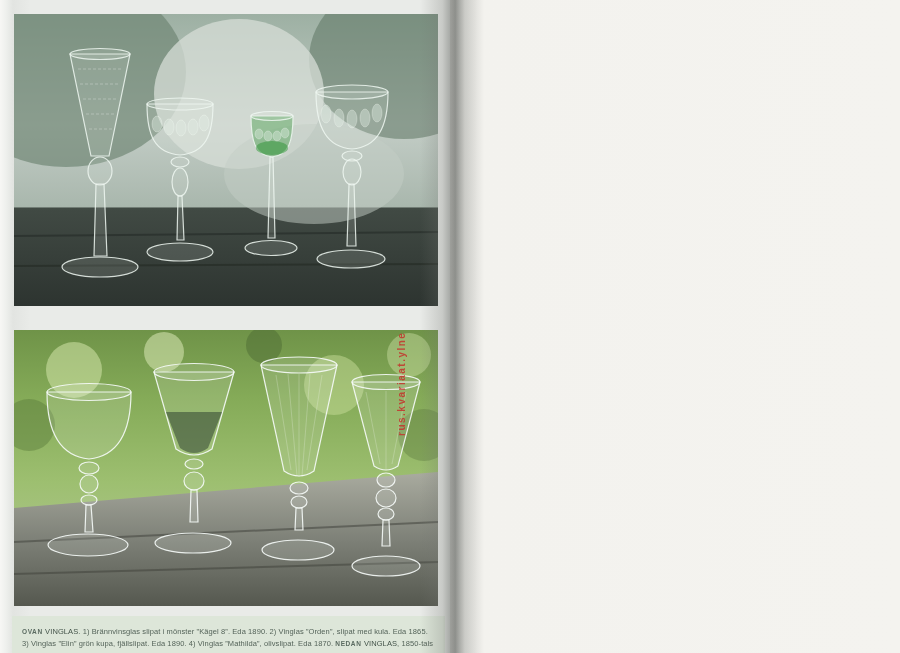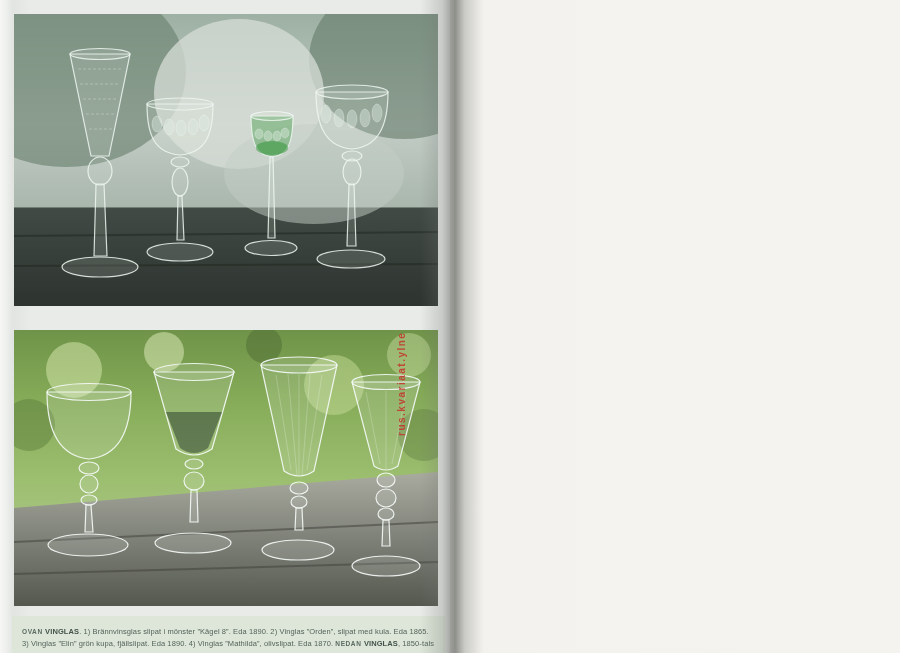--- a/index.html
+++ b/index.html
@@ -24,21 +24,21 @@
   .g{stroke:rgba(238,247,241,.85);stroke-width:1.2;fill:rgba(236,245,239,.13);}
   .g2{stroke:rgba(246,251,248,.9);stroke-width:1.2;fill:rgba(238,247,242,.14);}
   .dot{fill:rgba(225,238,228,.4);stroke:rgba(245,250,246,.5);stroke-width:.6;}
   .hl{stroke:rgba(255,255,255,.55);stroke-width:1;fill:none;}
 
   
   .cap-band{position:absolute;background:#dde6d9;overflow:hidden;}
   #capLeft{left:12px;top:616px;width:433px;height:37px;padding:10px 0 0 10px;box-sizing:border-box;}
   .cap{font-family:"Liberation Sans",sans-serif;font-size:7.5px;line-height:11.5px;
        color:#55645a;letter-spacing:.1px;white-space:nowrap;}
-  .cap b{font-weight:bold;color:#44544a;margin-top:30px;}
+  .cap b{font-weight:normal;color:#44544a;margin-top:30px;}
   .cap .lbl{font-weight:bold;letter-spacing:.6px;font-size:6.5px;color:#5a6a60;}
 
   
   .wm{position:absolute;left:396px;top:224px;height:212px;width:16px;
     writing-mode:vertical-rl;transform:rotate(180deg);
     font-family:"Liberation Sans",sans-serif;font-size:10px;font-weight:bold;
     letter-spacing:1.5px;color:#c23b30;opacity:.9;}
 </style>
 </head>
 <body>

